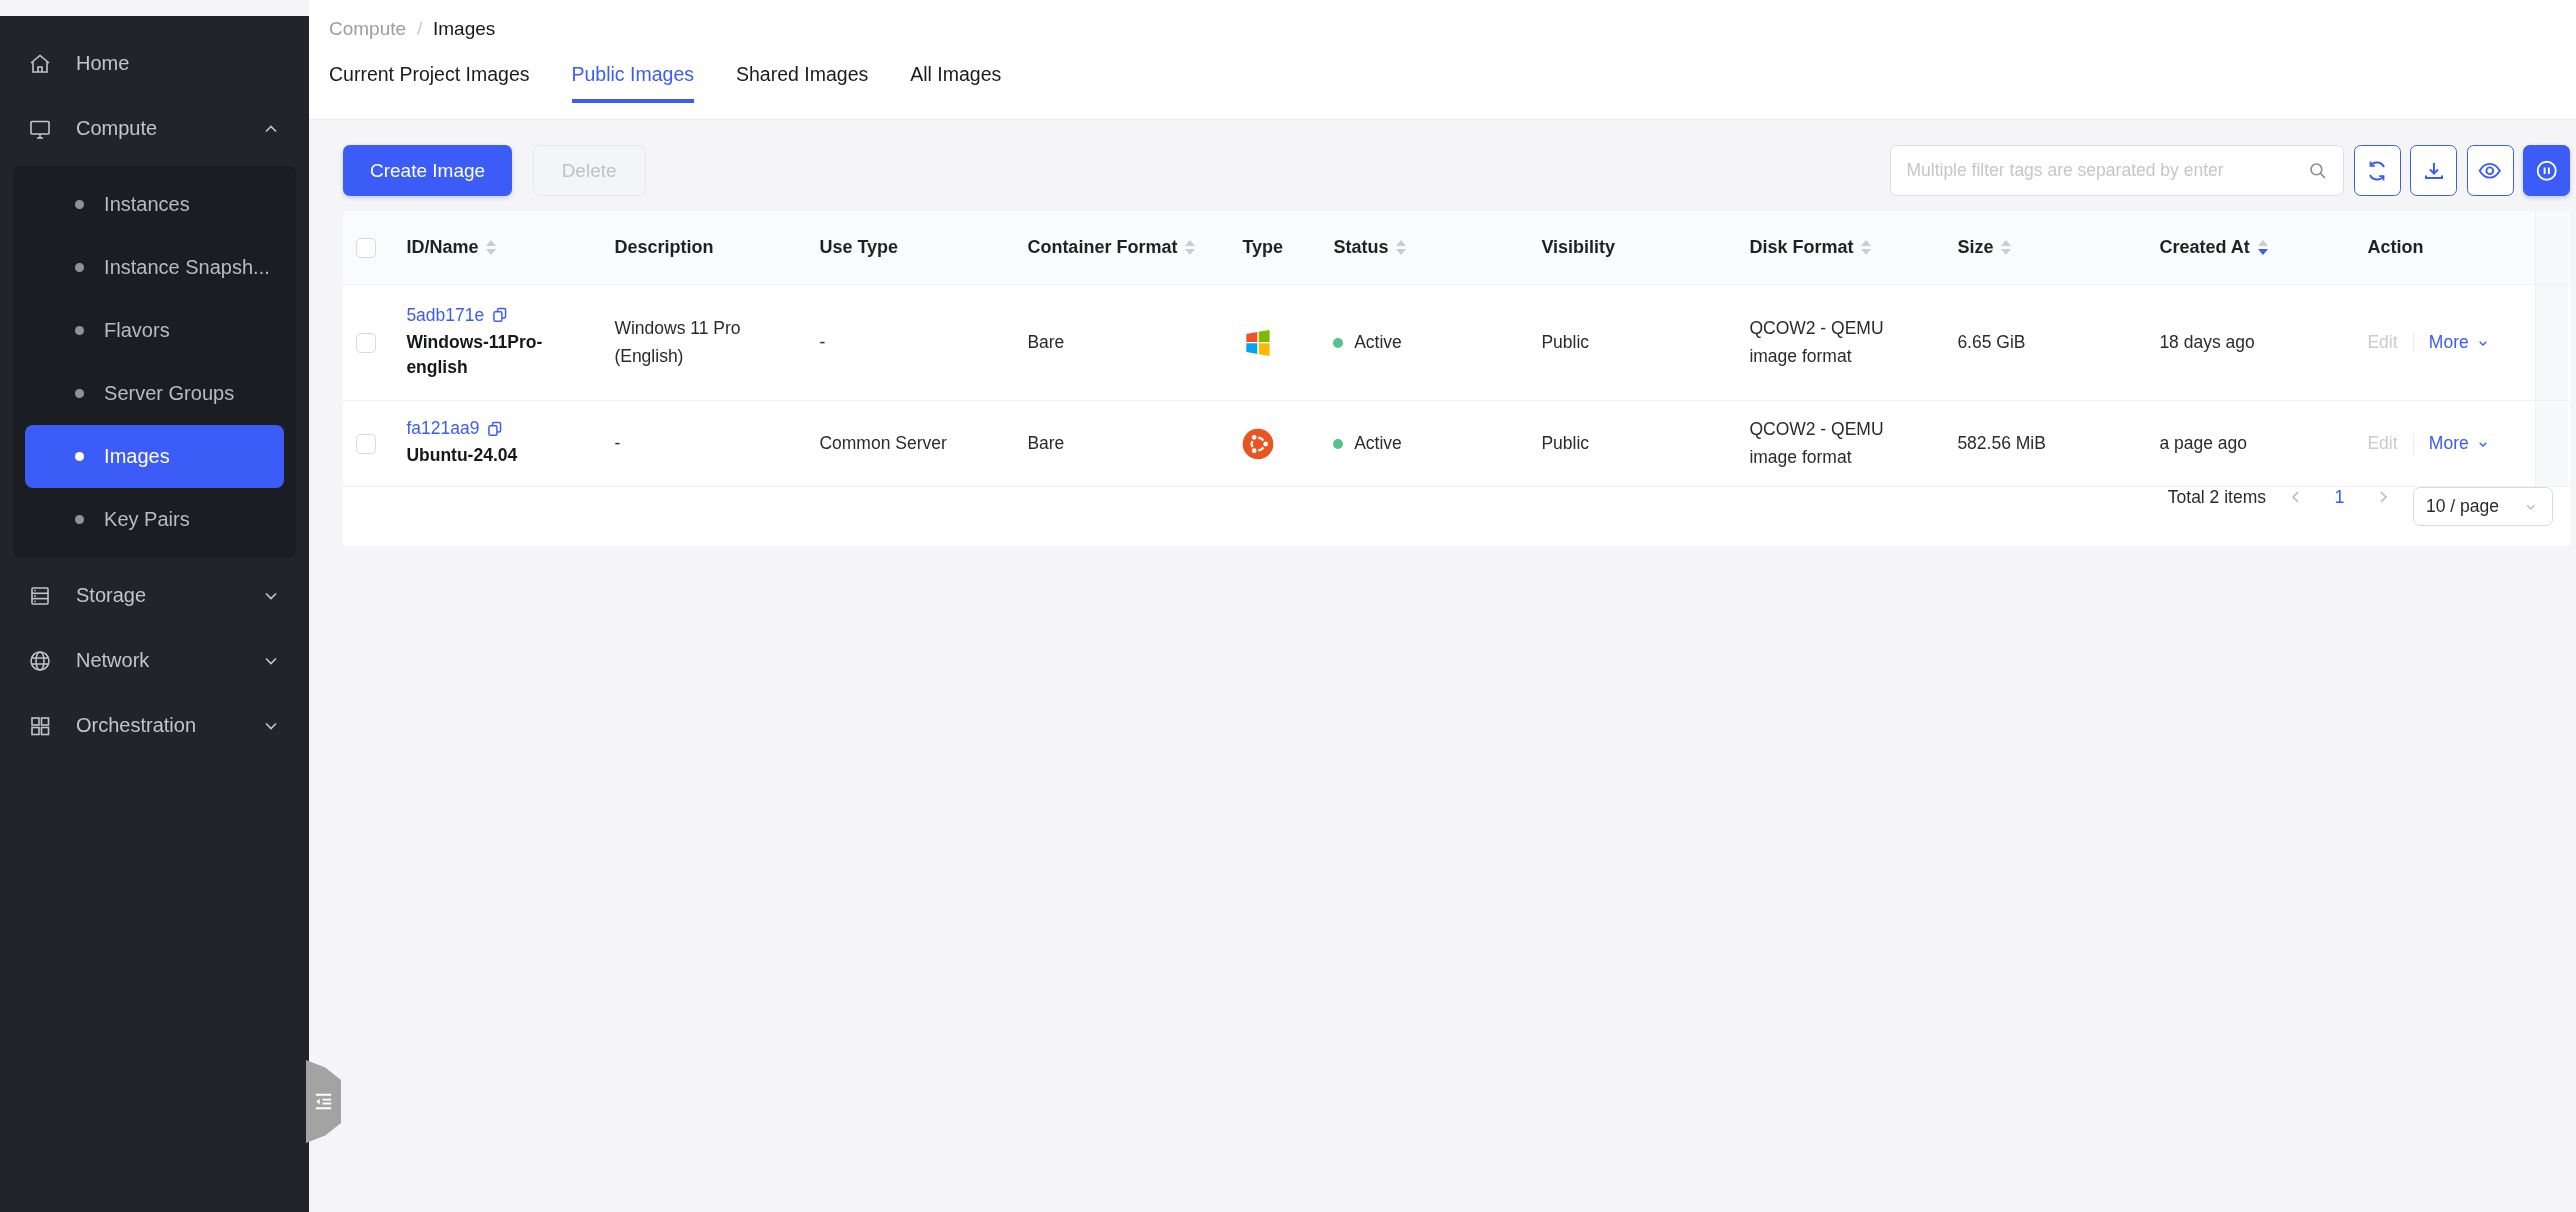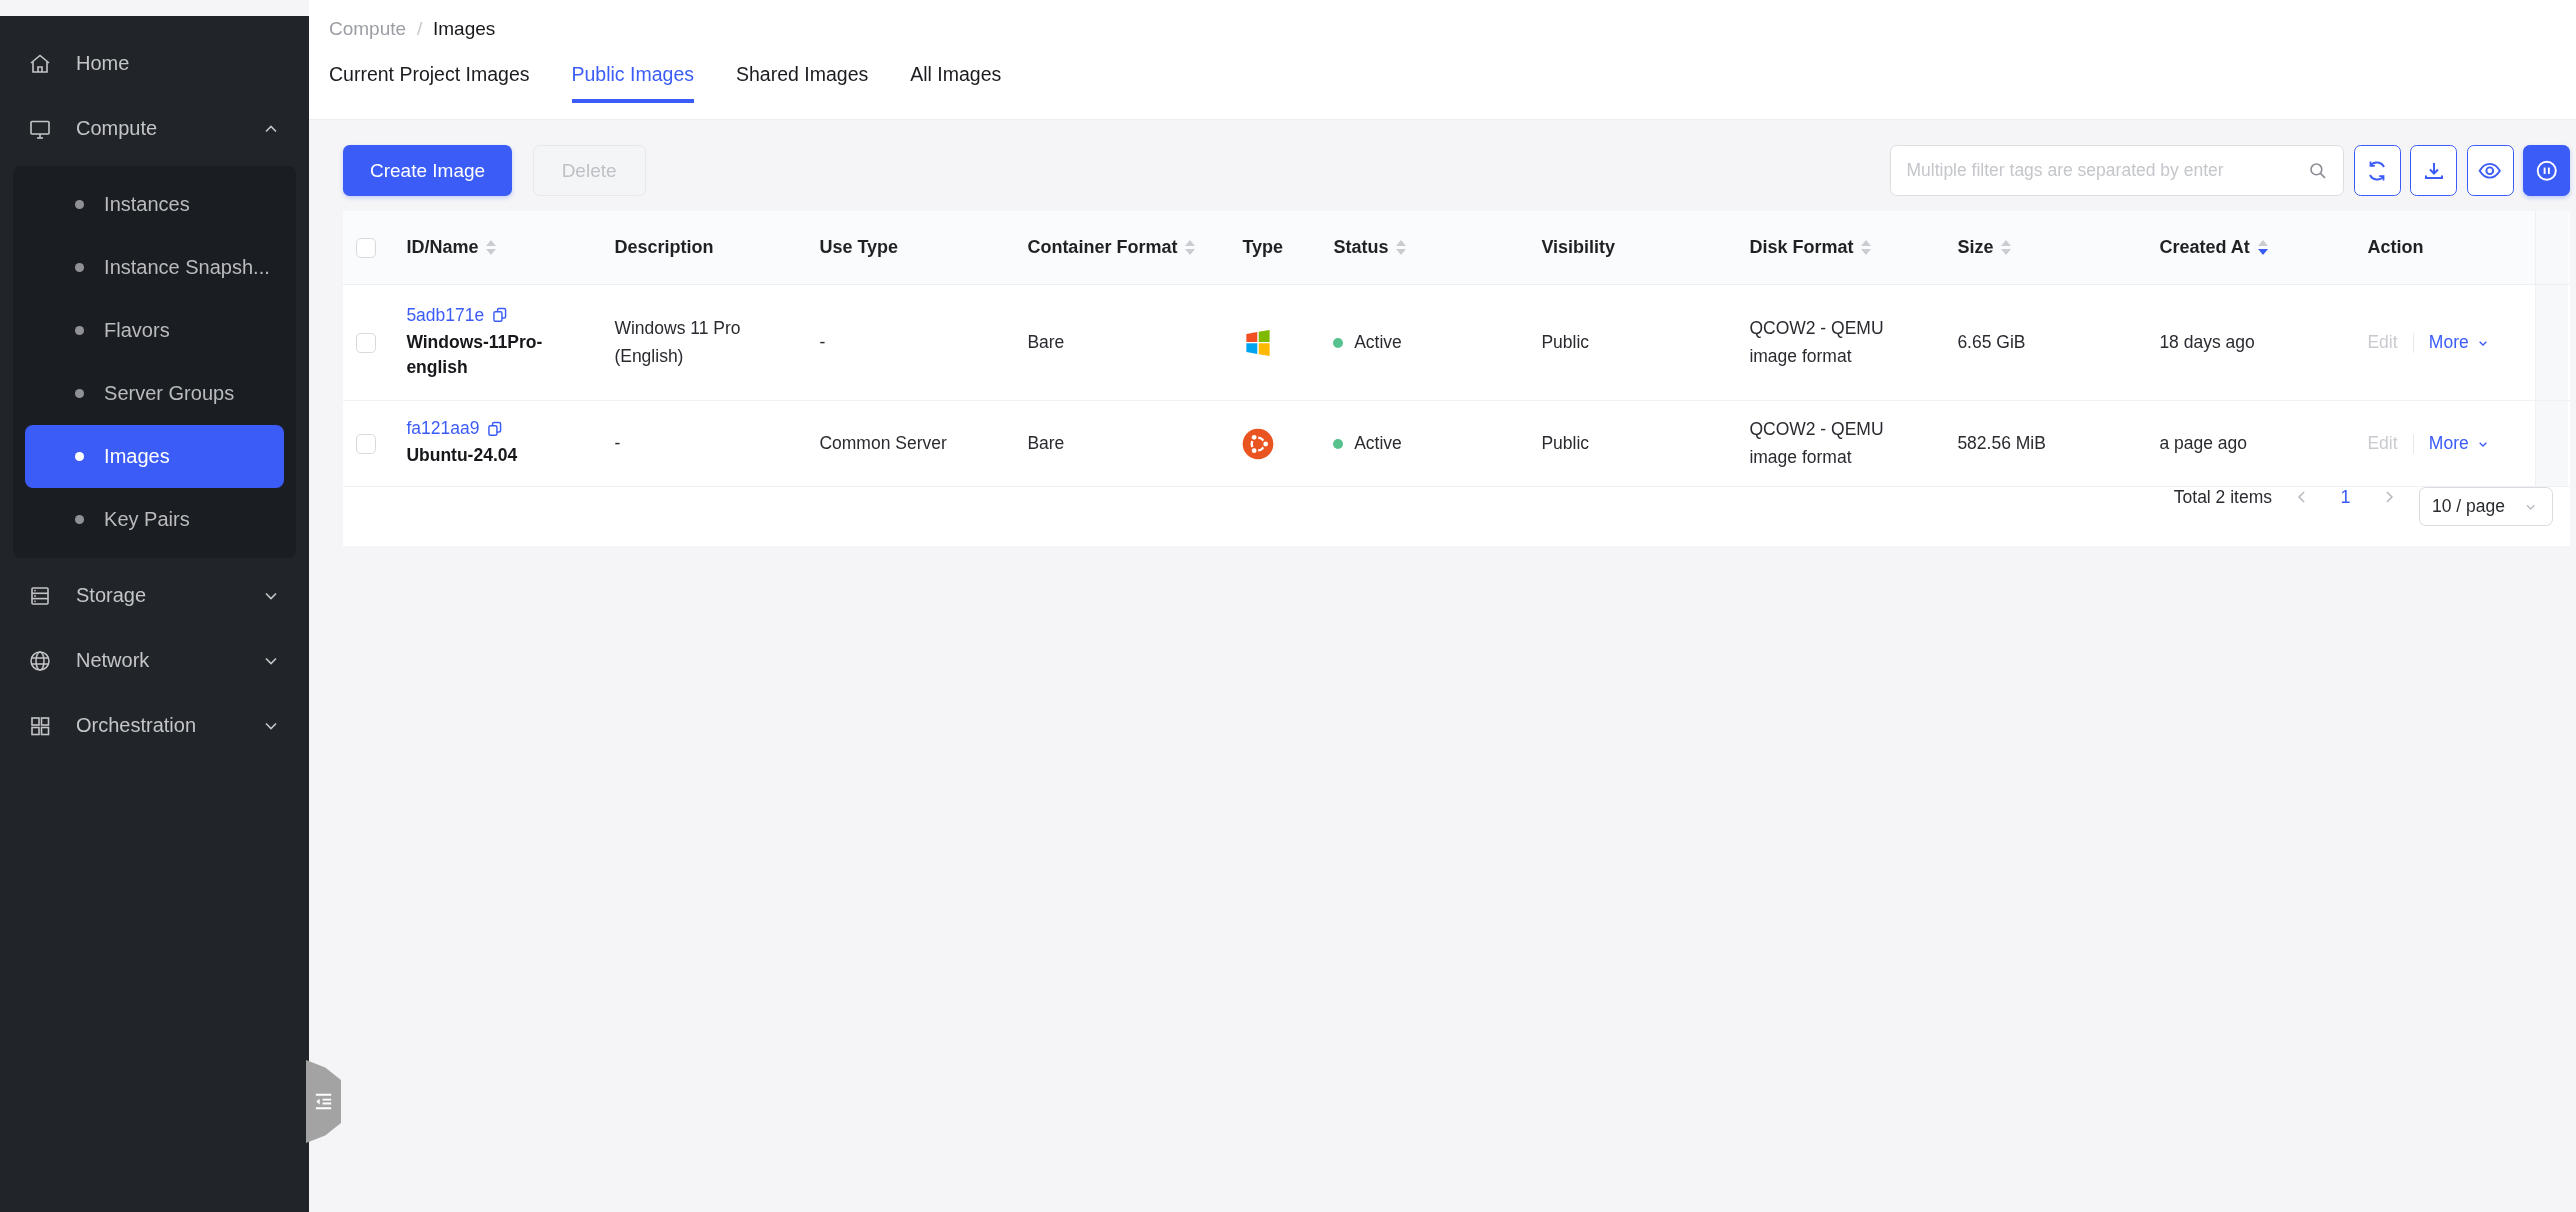--- a/index.html
+++ b/index.html
@@ -75,21 +75,21 @@
   .action-cell { gap:0; }
   .action-edit { color:#c9cbd0; font-size:17.5px; cursor:pointer; }
   .action-div { width:1.3px; height:20px; background:#e8eaec; margin:0 15px; }
   .action-more { color:#3b5cf6; font-size:17.5px; display:flex; align-items:center; gap:6.7px; cursor:pointer; }
 
   
   .tfoot { background:#ffffff; height:59px; display:flex; align-items:flex-start; justify-content:flex-end; padding-right:17.5px; gap:20px; }
   .total-text { font-size:17.5px; color:#2a2b30; }
   .pg-arrow { color:#b9bcc2; display:flex; align-items:center; cursor:pointer; }
   .pg-num { color:#3b5cf6; font-size:18px; min-width:27px; text-align:center; cursor:pointer; }
-  .page-size { height:39px; border:1.3px solid #d9dbe0; border-radius:6.7px; background:#ffffff; display:flex; align-items:center; gap:17px; padding:0 12px; font-size:17.5px; color:#2a2b30; cursor:pointer; }
+  .page-size { height:39px; border:1.3px solid #d9dbe0; border-radius:6.7px; background:#ffffff; display:flex; align-items:center; gap:23px; padding:0 12px; font-size:17.5px; color:#2a2b30; cursor:pointer; }
   .page-size svg { color:#b9bcc2; }
 </style>
 </head>
 <body>
 
 <div class="page">
 
   <div class="sidebar">
 
     <div class="side-item">

